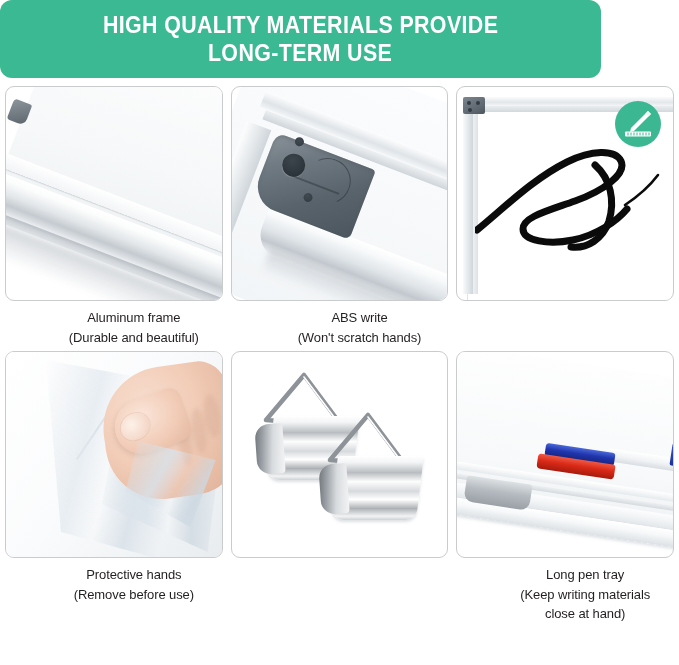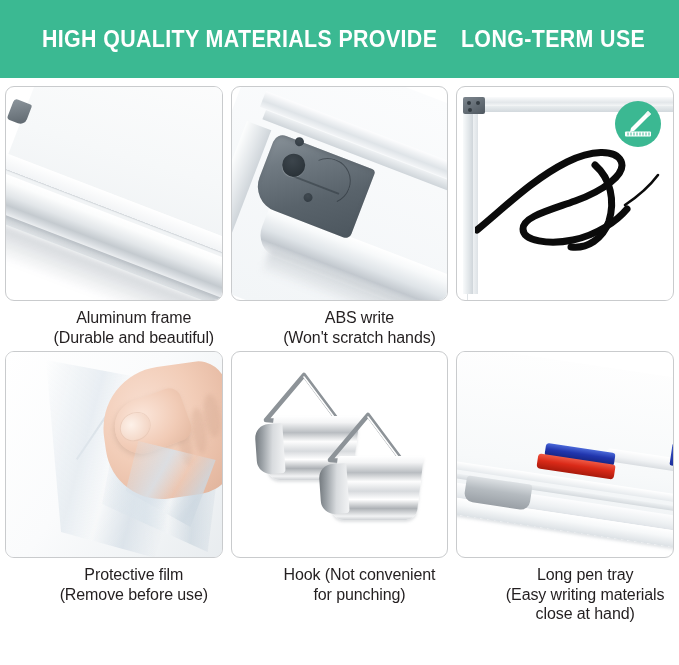--- a/index.html
+++ b/index.html
@@ -5,23 +5,23 @@
   html,body{margin:0;padding:0;}
   body{
     width:679px;height:665px;background:#ffffff;overflow:hidden;
     font-family:"Liberation Sans","DejaVu Sans",sans-serif;
     -webkit-font-smoothing:antialiased;
   }
   .sheet{position:relative;width:679px;height:665px;background:#fff;}
 
   
   .header{
-    position:absolute;left:0;top:0;width:679px;height:78px;
-    background:#3bb992;display:flex;
-    align-items:center;justify-content:center;gap:1px;
+    position:absolute;left:0;top:0;width:601px;height:78px;
+    background:#3bb992;display:flex;flex-direction:column;
+    align-items:center;justify-content:center;gap:1px;border-radius:12px;
   }
   .header-line{
     color:#ffffff;font-weight:bold;font-size:23px;line-height:27px;
     letter-spacing:.4px;text-align:center;white-space:nowrap;
     font-family:"Liberation Sans","DejaVu Sans",sans-serif;
     transform:scaleX(.93);transform-origin:center;
   }
 
   
   .grid{
@@ -29,21 +29,21 @@
     display:grid;grid-template-columns:repeat(3,1fr);
     column-gap:10px;row-gap:4px;padding:0 6px;box-sizing:border-box;
   }
   .cell{display:flex;flex-direction:column;align-items:center;}
   .photo{
     position:relative;width:100%;height:213px;background:#ffffff;
     border:1px solid #c9cbcd;border-radius:9px;overflow:hidden;
   }
   .caption{
     margin-top:7px;text-align:center;color:#231f20;
-    font-size:16px;line-height:19.5px;font-weight:500;
+    font-size:13px;line-height:19.5px;font-weight:500;
     font-family:"Liberation Sans","DejaVu Sans",sans-serif;
     white-space:pre-line;letter-spacing:-.1px;margin-left:40px;
   }
   .row2 .photo{height:205px;}
 
   
   .p1{background:#ffffff;}
   .p1 .board-face{
     position:absolute;left:-6%;top:-42%;width:150%;height:92%;
     background:linear-gradient(176deg,#fdfdfd 0%,#f6f8f9 55%,#eef1f3 100%);
@@ -409,21 +409,21 @@
         <div class="hand">
           <span class="knuck k1"></span>
           <span class="knuck k2"></span>
           <span class="knuck k3"></span>
         </div>
         <div class="thumb">
           <span class="nail"></span>
         </div>
         <div class="film-tail"></div>
       </div>
-      <div class="caption">Protective film
+      <div class="caption">Protective hands
 (Remove before use)</div>
     </div>
 
     <div class="cell row2">
       <div class="photo p5">
 
         <div class="hook hook1">
           <svg class="wire" viewBox="0 0 84 58">
             <path d="M42 3 L80 54 L4 48 Z" fill="none" stroke="#8d9398" stroke-width="4.5" stroke-linejoin="round"></path>
             <path d="M42 5 L78 53" fill="none" stroke="#ffffff" stroke-width="1.6" stroke-linecap="round"></path>
@@ -435,37 +435,35 @@
         <div class="hook hook2">
           <svg class="wire" viewBox="0 0 84 58">
             <path d="M42 3 L80 54 L4 48 Z" fill="none" stroke="#8d9398" stroke-width="4.5" stroke-linejoin="round"></path>
             <path d="M42 5 L78 53" fill="none" stroke="#ffffff" stroke-width="1.6" stroke-linecap="round"></path>
           </svg>
           <div class="clip"></div>
           <div class="lip"></div>
         </div>
 
       </div>
-      <div class="caption">Hook (Not convenient
-for punching)</div>
     </div>
 
     <div class="cell row2">
       <div class="photo p6">
         <div class="b-face"></div>
         <div class="lip1"></div>
         <div class="lip2"></div>
         <div class="tray-top"></div>
         <div class="tray-front"></div>
         <div class="tray-cap"></div>
         <div class="marker-body"></div>
         <div class="marker-blue"></div>
         <div class="marker-red"></div>
         <div class="marker2-cap"></div>
 
       </div>
       <div class="caption">Long pen tray
-(Easy writing materials
+(Keep writing materials
 close at hand)</div>
     </div>
 
   </div>
 </div>
 
 </body></html>

